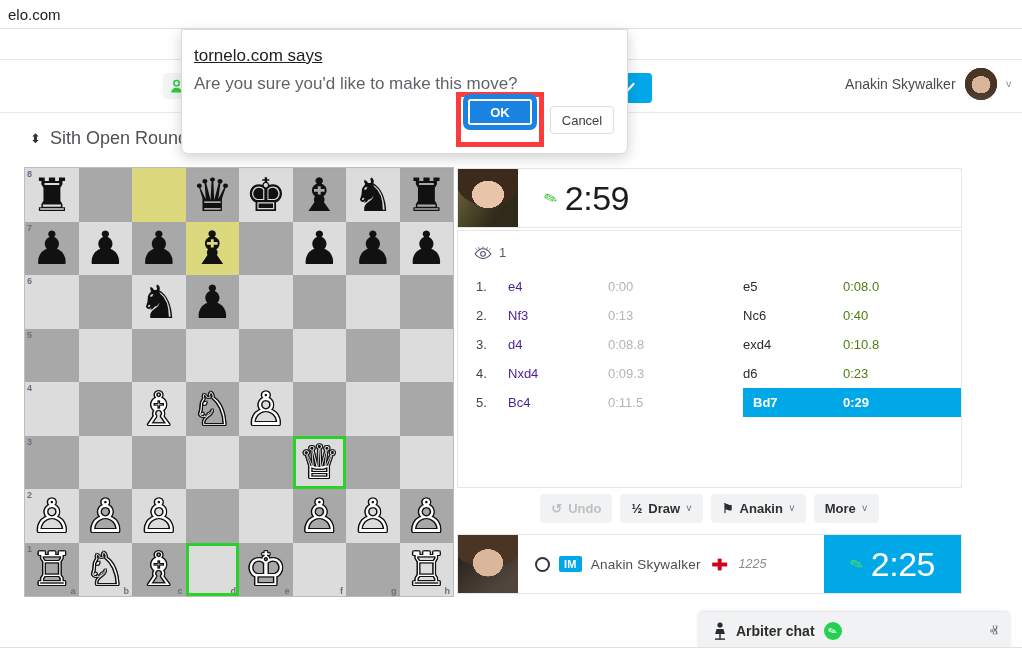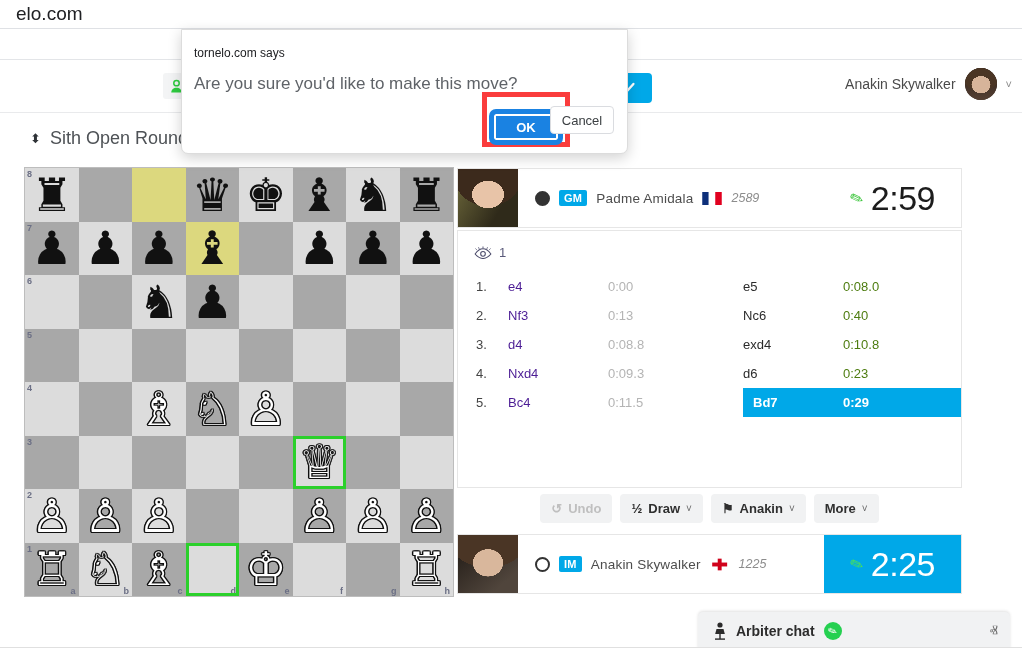--- a/index.html
+++ b/index.html
@@ -8,23 +8,23 @@
     font-family: "Liberation Sans", sans-serif;
     background: #ffffff;
     overflow: hidden;
   }
 
   
   #urlbar {
     position: absolute; left: 0; top: 0; width: 820px; height: 28px;
     background: #ffffff;
     display: flex; align-items: center;
-    font-size: 19px; color: #5f6368;
+    font-size: 15px; color: #5f6368;
     white-space: nowrap; overflow: hidden;
-    padding-left: 16px;
+    padding-left: 8px;
   }
   #urlbar .host { color: #202124; }
   #urlbar .path { color: #5f6368; }
   #urlbar-divider {
     position: absolute; left: 0; top: 28px; width: 1022px; height: 1px;
     background: #dfe1e5;
   }
 
   
   #site-header {
@@ -243,32 +243,32 @@
   #dialog {
     position: absolute; left: 181px; top: 29px;
     width: 447px; height: 125px;
     background: #ffffff;
     border: 1px solid #dcdcdc;
     border-radius: 0 0 7px 7px;
     box-shadow: 0 4px 14px rgba(0,0,0,.18);
   }
   #dlg-title {
     position: absolute; left: 194px; top: 46px;
-    font-size: 12px; color: #202124;
+    font-size: 17px; color: #202124; text-decoration: underline;
   }
   #dlg-msg {
     position: absolute; left: 194px; top: 74px;
     font-size: 17px; color: #5f6368;
   }
   #ok-highlight {
     position: absolute; left: 456px; top: 92px;
     width: 88px; height: 55px;
     border: 5px solid #fa3c3c;
     background: #ffffff;
-    display: flex; align-items: flex-end; justify-content: center; margin-left: 26px;
+    display: flex; align-items: flex-start; justify-content: center;
   }
   #ok-btn {
     width: 68px; height: 30px;
     background: #1a82e2; color: #ffffff;
     border: 2px solid #1a82e2;
     border-radius: 4px;
     font-size: 13px; font-weight: bold;
     font-family: "Liberation Sans", sans-serif;
     box-shadow: 0 0 0 2px #ffffff inset, 0 0 0 3px #1a82e2;
     display: flex; align-items: center; justify-content: center;
@@ -475,31 +475,20 @@
         <span class="file-lbl">h</span>
         <span class="piece w">♖</span>
       </div>
     </div>
 </div>
 
 <div id="right-panel">
 
   <div class="player-row">
     <div class="pl-avatar padme"></div>
-    <div class="pl-info">
-      <span class="color-dot black"></span>
-      <span class="title-badge">GM</span>
-      <span class="pl-name">Padme Amidala</span>
-      <svg class="flag" viewBox="0 0 30 20">
-        <rect x="0" y="0" width="10" height="20" fill="#0d2f7a"></rect>
-        <rect x="10" y="0" width="10" height="20" fill="#ffffff"></rect>
-        <rect x="20" y="0" width="10" height="20" fill="#e1001f"></rect>
-      </svg>
-      <span class="rating">2589</span>
-    </div>
     <div class="clock idle">
       <span class="pencil">✎</span>
       <span>2:59</span>
     </div>
   </div>
 
   <div id="moves-box">
     <div id="spectators">
       <svg width="18" height="13" viewBox="0 0 24 17">
         <path d="M1.5 10.5c3.5-5 7-7 10.5-7s7 2 10.5 7c-3.5 4.2-7 6-10.5 6s-7-1.8-10.5-6z" fill="none" stroke="#4b4b6b" stroke-width="1.4"></path>

